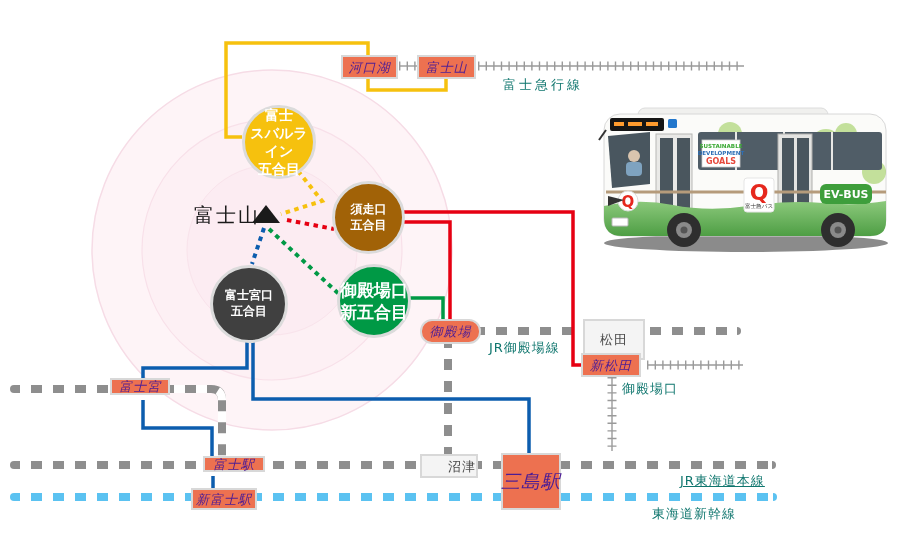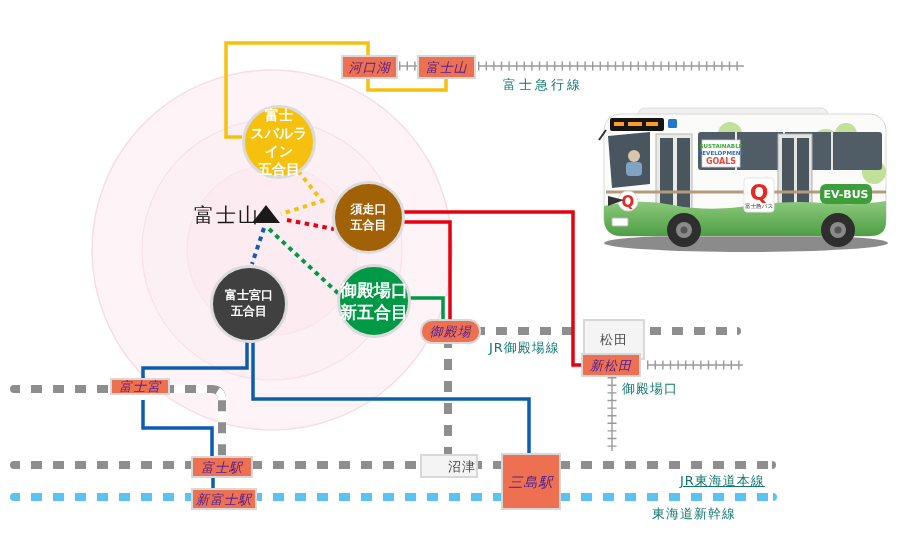--- a/index.html
+++ b/index.html
@@ -9,21 +9,21 @@
   }
   .stage svg.art{position:absolute;left:0;top:0;z-index:1;}
   .box{
     position:absolute;z-index:3;box-sizing:border-box;
     display:flex;align-items:center;justify-content:center;
     border:2px solid #D8D8D8;font-size:13px;line-height:1;letter-spacing:1px;
     white-space:nowrap;
   }
   .box.orange{background:#ED7150;color:#4c1d95;font-style:italic;}
   .box.light{background:#F4F4F4;color:#4A4A4A;}
-  .box.big{font-size:14px;}
+  .box.big{font-size:19px;}
   .circle5{
     position:absolute;z-index:4;box-sizing:border-box;border-radius:50%;
     border:3px solid #DBDBDB;color:#fff;display:flex;align-items:center;justify-content:center;
     text-align:center;font-weight:bold;white-space:pre-line;line-height:1.3;
   }
   .lab{position:absolute;z-index:3;color:#0f766e;font-size:13px;letter-spacing:3px;white-space:nowrap;}
   .mt-label{position:absolute;z-index:3;color:#1A1A1A;font-size:20px;letter-spacing:2px;white-space:nowrap;}
 </style>
 </head>
 <body>
@@ -196,21 +196,21 @@
     </div>
   <div class="box light" style="left:583px;top:319px;width:62px;height:41px;align-items:center;">
       <span>松田</span>
     </div>
   <div class="box orange" style="left:581px;top:353px;width:60px;height:24px;">
       <span>新松田</span>
     </div>
   <div class="box orange" style="left:110px;top:378px;width:60px;height:17px;">
       <span>富士宮</span>
     </div>
-  <div class="box orange" style="left:191px;top:456px;width:62px;height:22px;">
+  <div class="box orange" style="left:203px;top:456px;width:62px;height:16px;">
       <span>富士駅</span>
     </div>
   <div class="box orange" style="left:191px;top:488px;width:66px;height:22px;">
       <span>新富士駅</span>
     </div>
   <div class="box light" style="left:420px;top:454px;width:58px;height:24px;justify-content:flex-end;">
       <span>沼津</span>
     </div>
   <div class="box orange big" style="left:501px;top:453px;width:60px;height:57px;">
       <span>三島駅</span>

